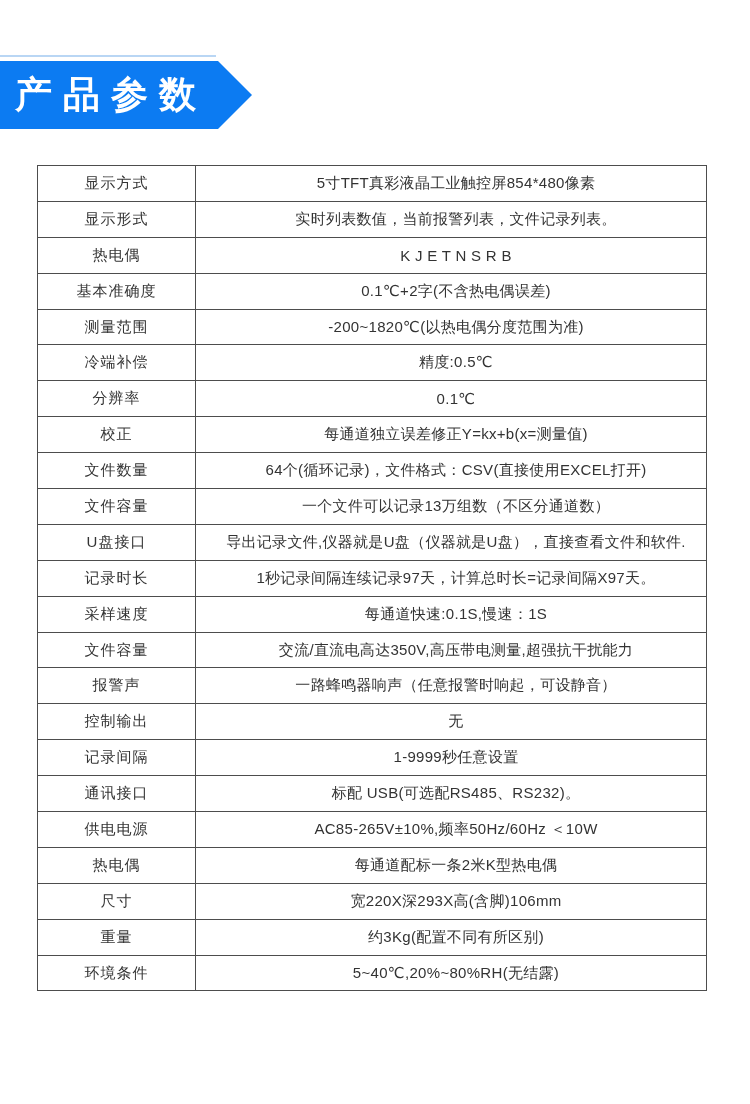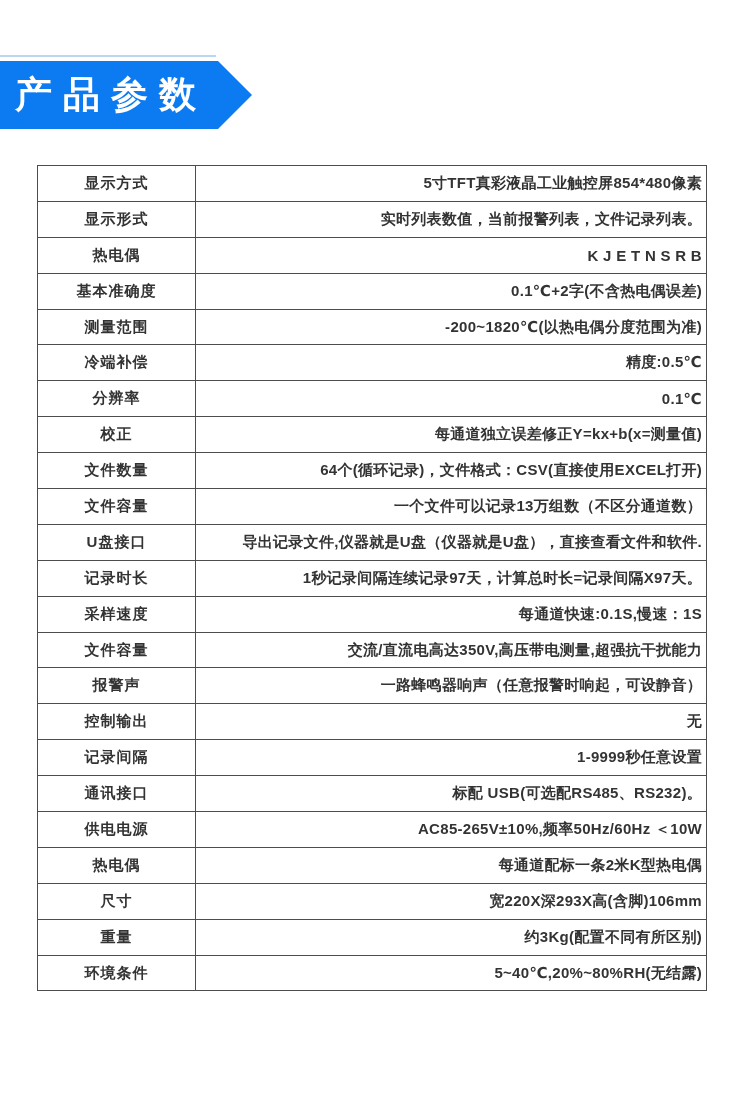--- a/index.html
+++ b/index.html
@@ -44,32 +44,32 @@
   .spec-table{
     position:absolute;left:37px;top:165px;
     width:670px;
     border-collapse:collapse;
     table-layout:fixed;
   }
   .spec-table td{
     border:1px solid var(--border-color);
     height:35.9px;
     font-size:15px;
-    font-weight:bold;
+    font-weight:normal;
     color:var(--text-color);
     overflow:hidden;
     white-space:nowrap;
   }
   td.param{
     width:158px;
     text-align:center;
     letter-spacing:1px;
   }
   td.value{
-    text-align:right;
+    text-align:center;
     padding-left:14px;
     padding-right:4px;
     letter-spacing:0.3px;
   }
 </style>
 </head>
 <body>
 
 <div class="accent-line"></div>
 

